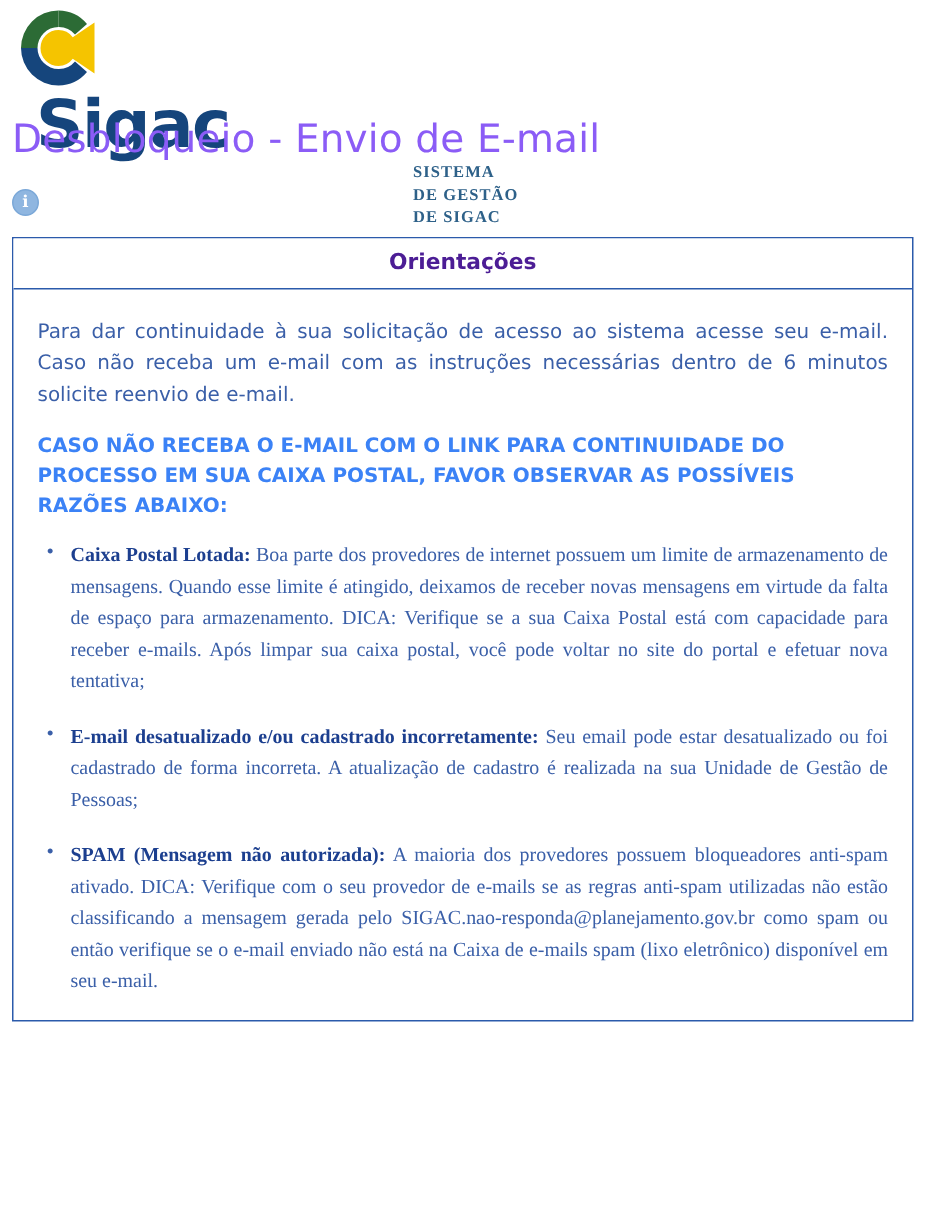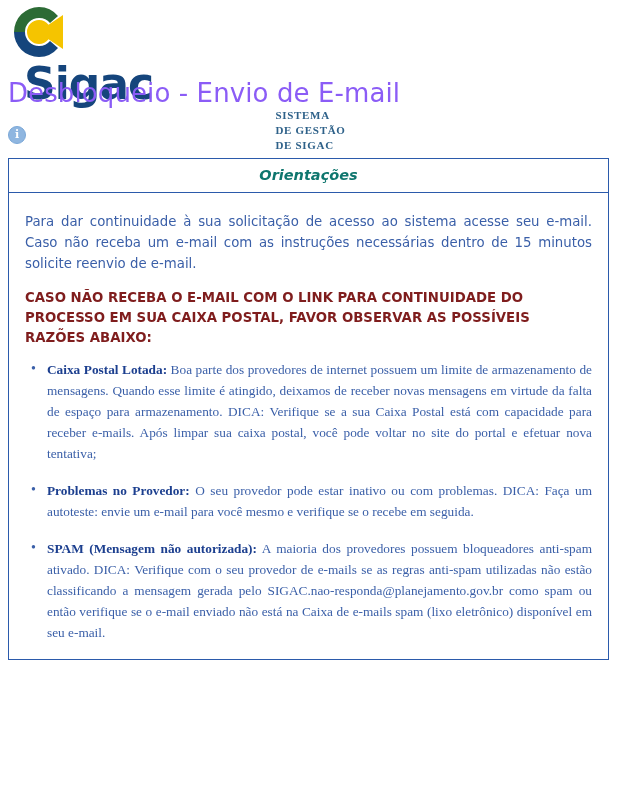--- a/index.html
+++ b/index.html
@@ -99,43 +99,42 @@
   
   .panel {
     margin: 14px 8px 0 8px;
     border: 1px solid #2b5aab;
     box-sizing: border-box;
   }
   .panel-heading {
     text-align: center;
     font-weight: bold;
     font-size: 14.5px;
-    color: #0f766e;
+    color: #4c1d95;
     padding: 8px 0 9px 0;
     border-bottom: 1px solid #2b5aab;
     background: #ffffff;
-    font-style: italic;
   }
   .panel-body {
     padding: 18px 16px 0 16px;
   }
 
   
   .para {
     text-align: justify;
     font-size: 13.3px;
     line-height: 1.58;
     color: #3a5fa8;
     margin: 0 0 14px 0;
   }
   .heading-caps {
     font-size: 13.3px;
     line-height: 1.52;
     font-weight: bold;
-    color: #7f1d1d;
+    color: #3b82f6;
     margin: 0 0 4px 0;
     text-align: left;
   }
   ul.reasons {
     list-style: none;
     margin: 10px 0 0 0;
     padding: 0;
   }
   ul.reasons > li {
     position: relative;
@@ -194,30 +193,30 @@
 <div class="alert">
   <span class="alert-icon">i</span>
 </div>
 
 <div class="panel">
 
   <div class="panel-heading">Orientações</div>
 
   <div class="panel-body">
 
-    <p class="para">Para dar continuidade à sua solicitação de acesso ao sistema acesse seu e-mail. Caso não receba um e-mail com as instruções necessárias dentro de 15 minutos solicite reenvio de e-mail.</p>
+    <p class="para">Para dar continuidade à sua solicitação de acesso ao sistema acesse seu e-mail. Caso não receba um e-mail com as instruções necessárias dentro de 6 minutos solicite reenvio de e-mail.</p>
 
     <p class="heading-caps">CASO NÃO RECEBA O E-MAIL COM O LINK PARA CONTINUIDADE DO PROCESSO EM SUA CAIXA POSTAL, FAVOR OBSERVAR AS POSSÍVEIS RAZÕES ABAIXO:</p>
 
     <ul class="reasons">
       <li>
         <span class="bold-lead">Caixa Postal Lotada:</span><span> Boa parte dos provedores de internet possuem um limite de armazenamento de mensagens. Quando esse limite é atingido, deixamos de receber novas mensagens em virtude da falta de espaço para armazenamento. DICA: Verifique se a sua Caixa Postal está com capacidade para receber e-mails. Após limpar sua caixa postal, você pode voltar no site do portal e efetuar nova tentativa;</span>
       </li>
       <li>
-        <span class="bold-lead">Problemas no Provedor:</span><span> O seu provedor pode estar inativo ou com problemas. DICA: Faça um autoteste: envie um e-mail para você mesmo e verifique se o recebe em seguida.</span>
+        <span class="bold-lead">E-mail desatualizado e/ou cadastrado incorretamente:</span><span> Seu email pode estar desatualizado ou foi cadastrado de forma incorreta. A atualização de cadastro é realizada na sua Unidade de Gestão de Pessoas;</span>
       </li>
       <li>
         <span class="bold-lead">SPAM (Mensagem não autorizada):</span><span> A maioria dos provedores possuem bloqueadores anti-spam ativado. DICA: Verifique com o seu provedor de e-mails se as regras anti-spam utilizadas não estão classificando a mensagem gerada pelo SIGAC.nao-responda@planejamento.gov.br como spam ou então verifique se o e-mail enviado não está na Caixa de e-mails spam (lixo eletrônico) disponível em seu e-mail.</span>
       </li>
     </ul>
 
   </div>
 </div>
 
 </body></html>

